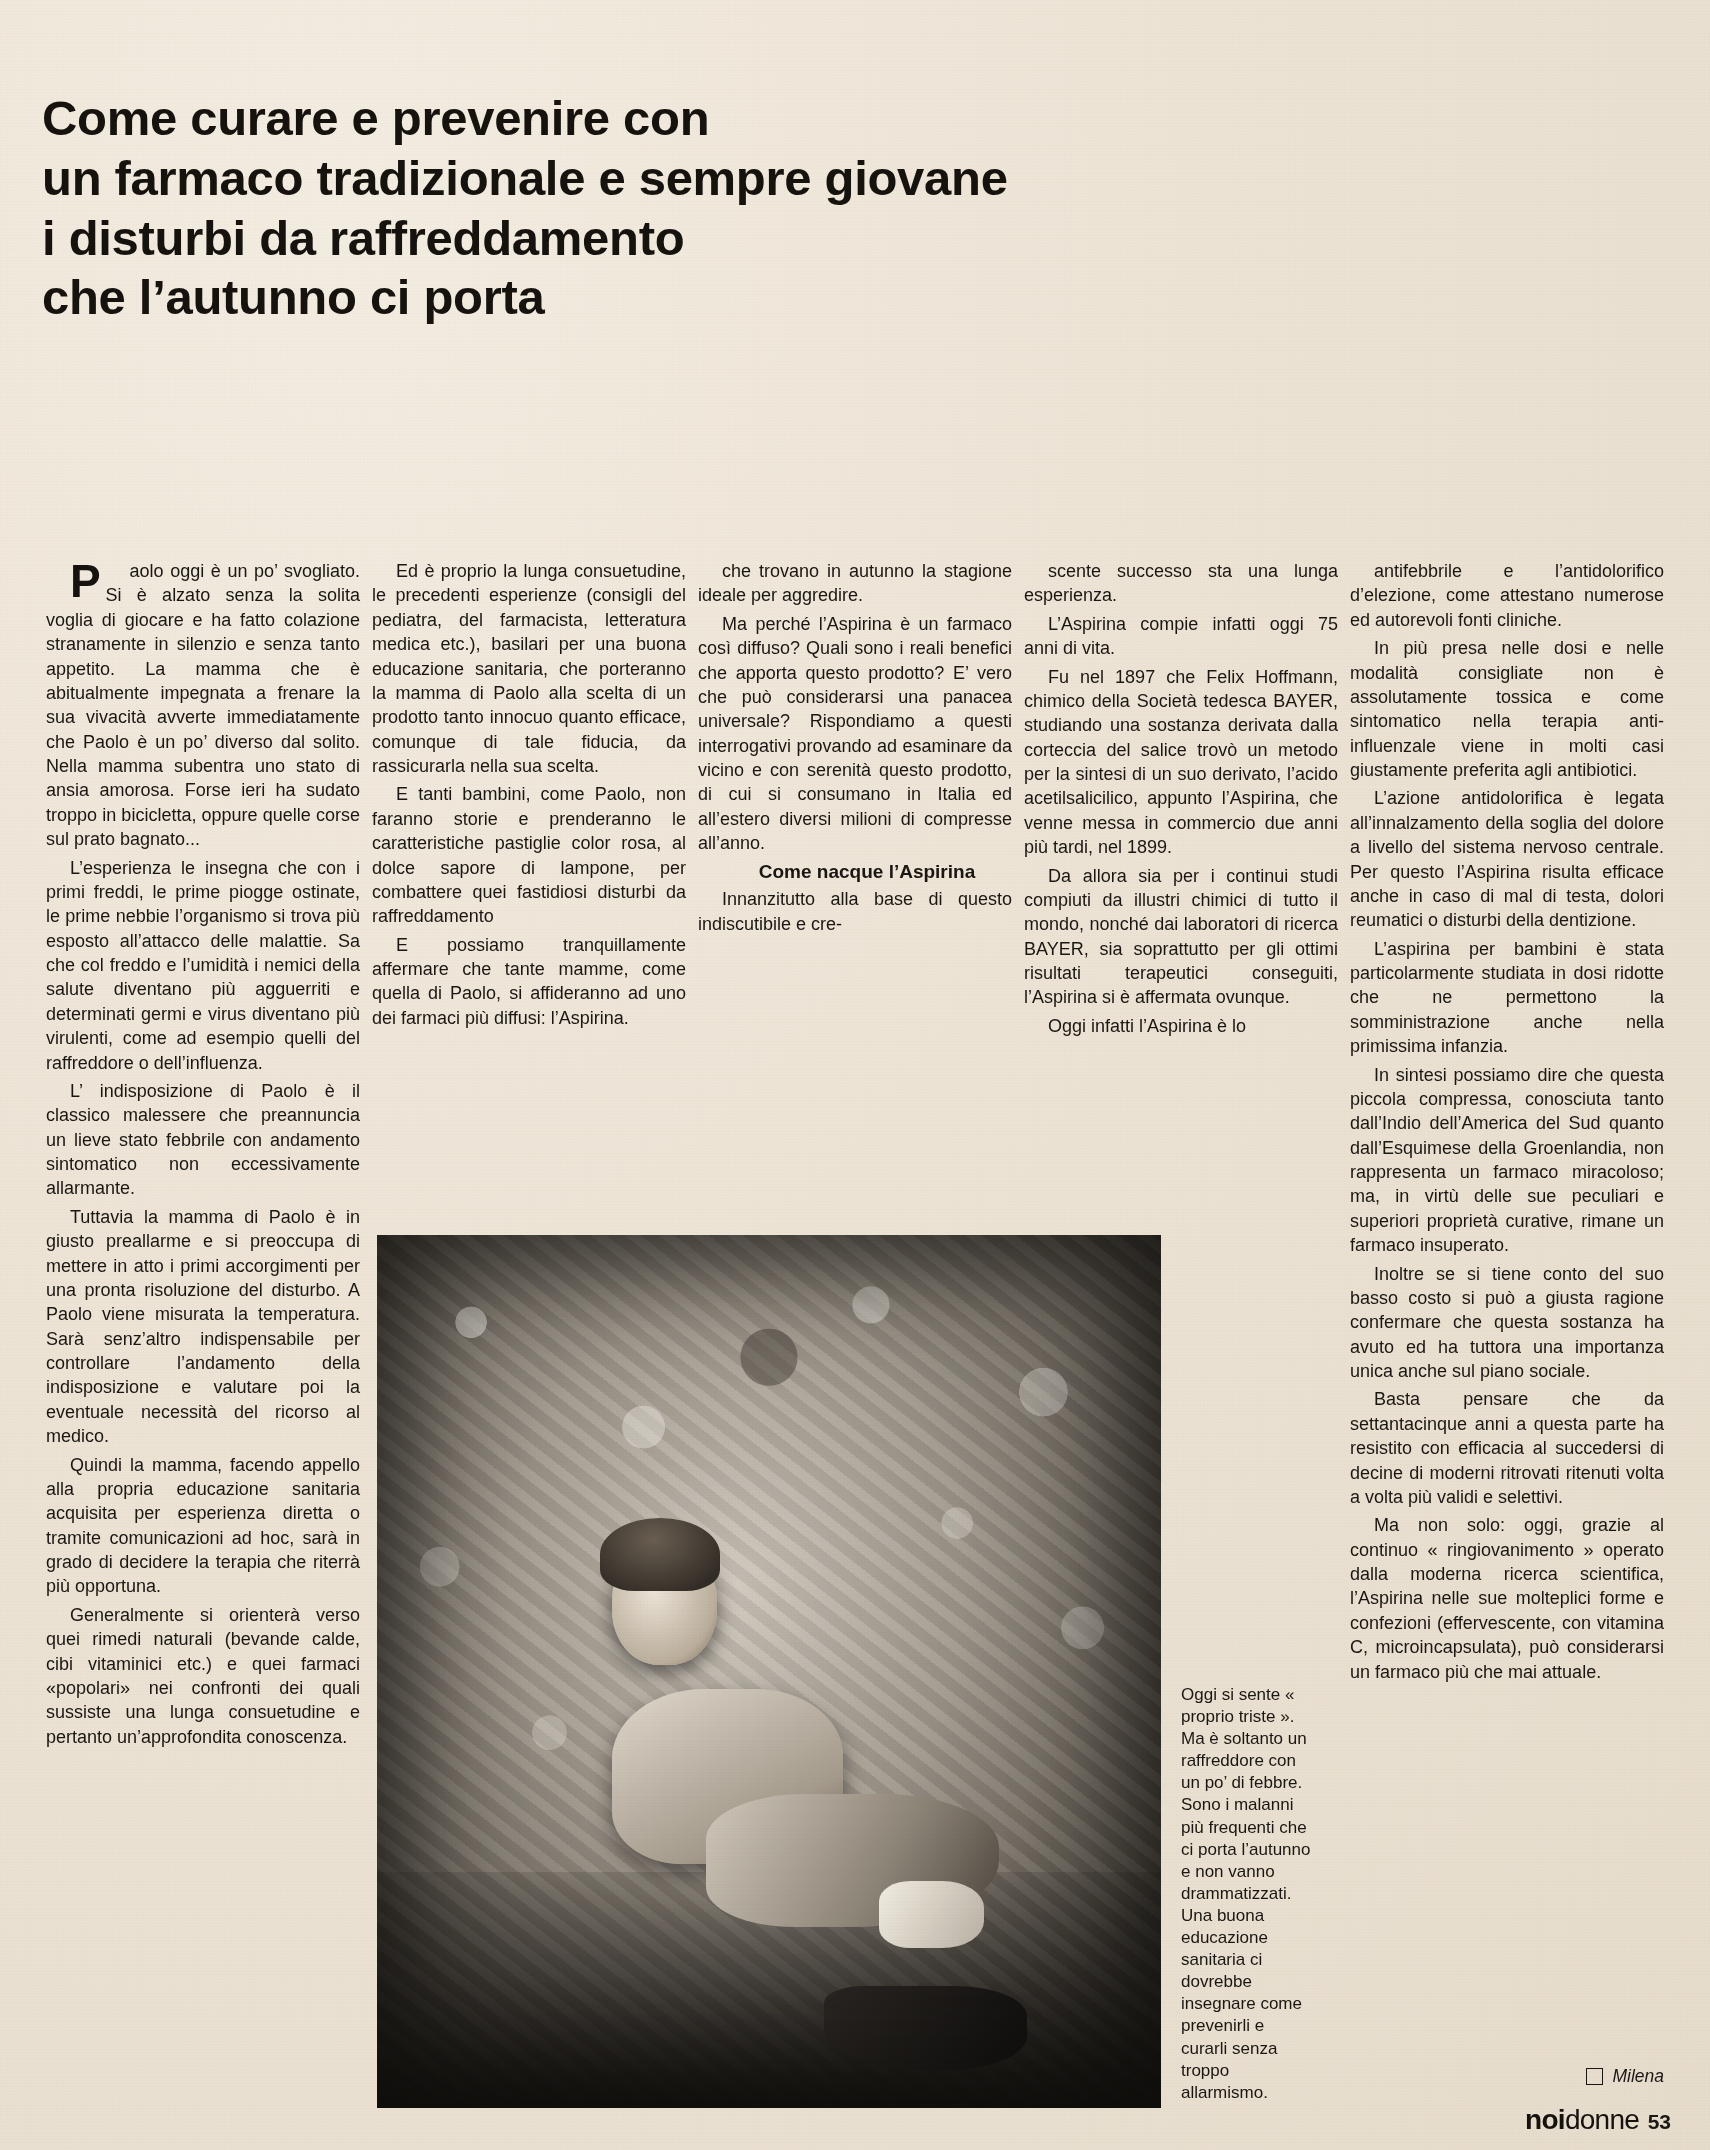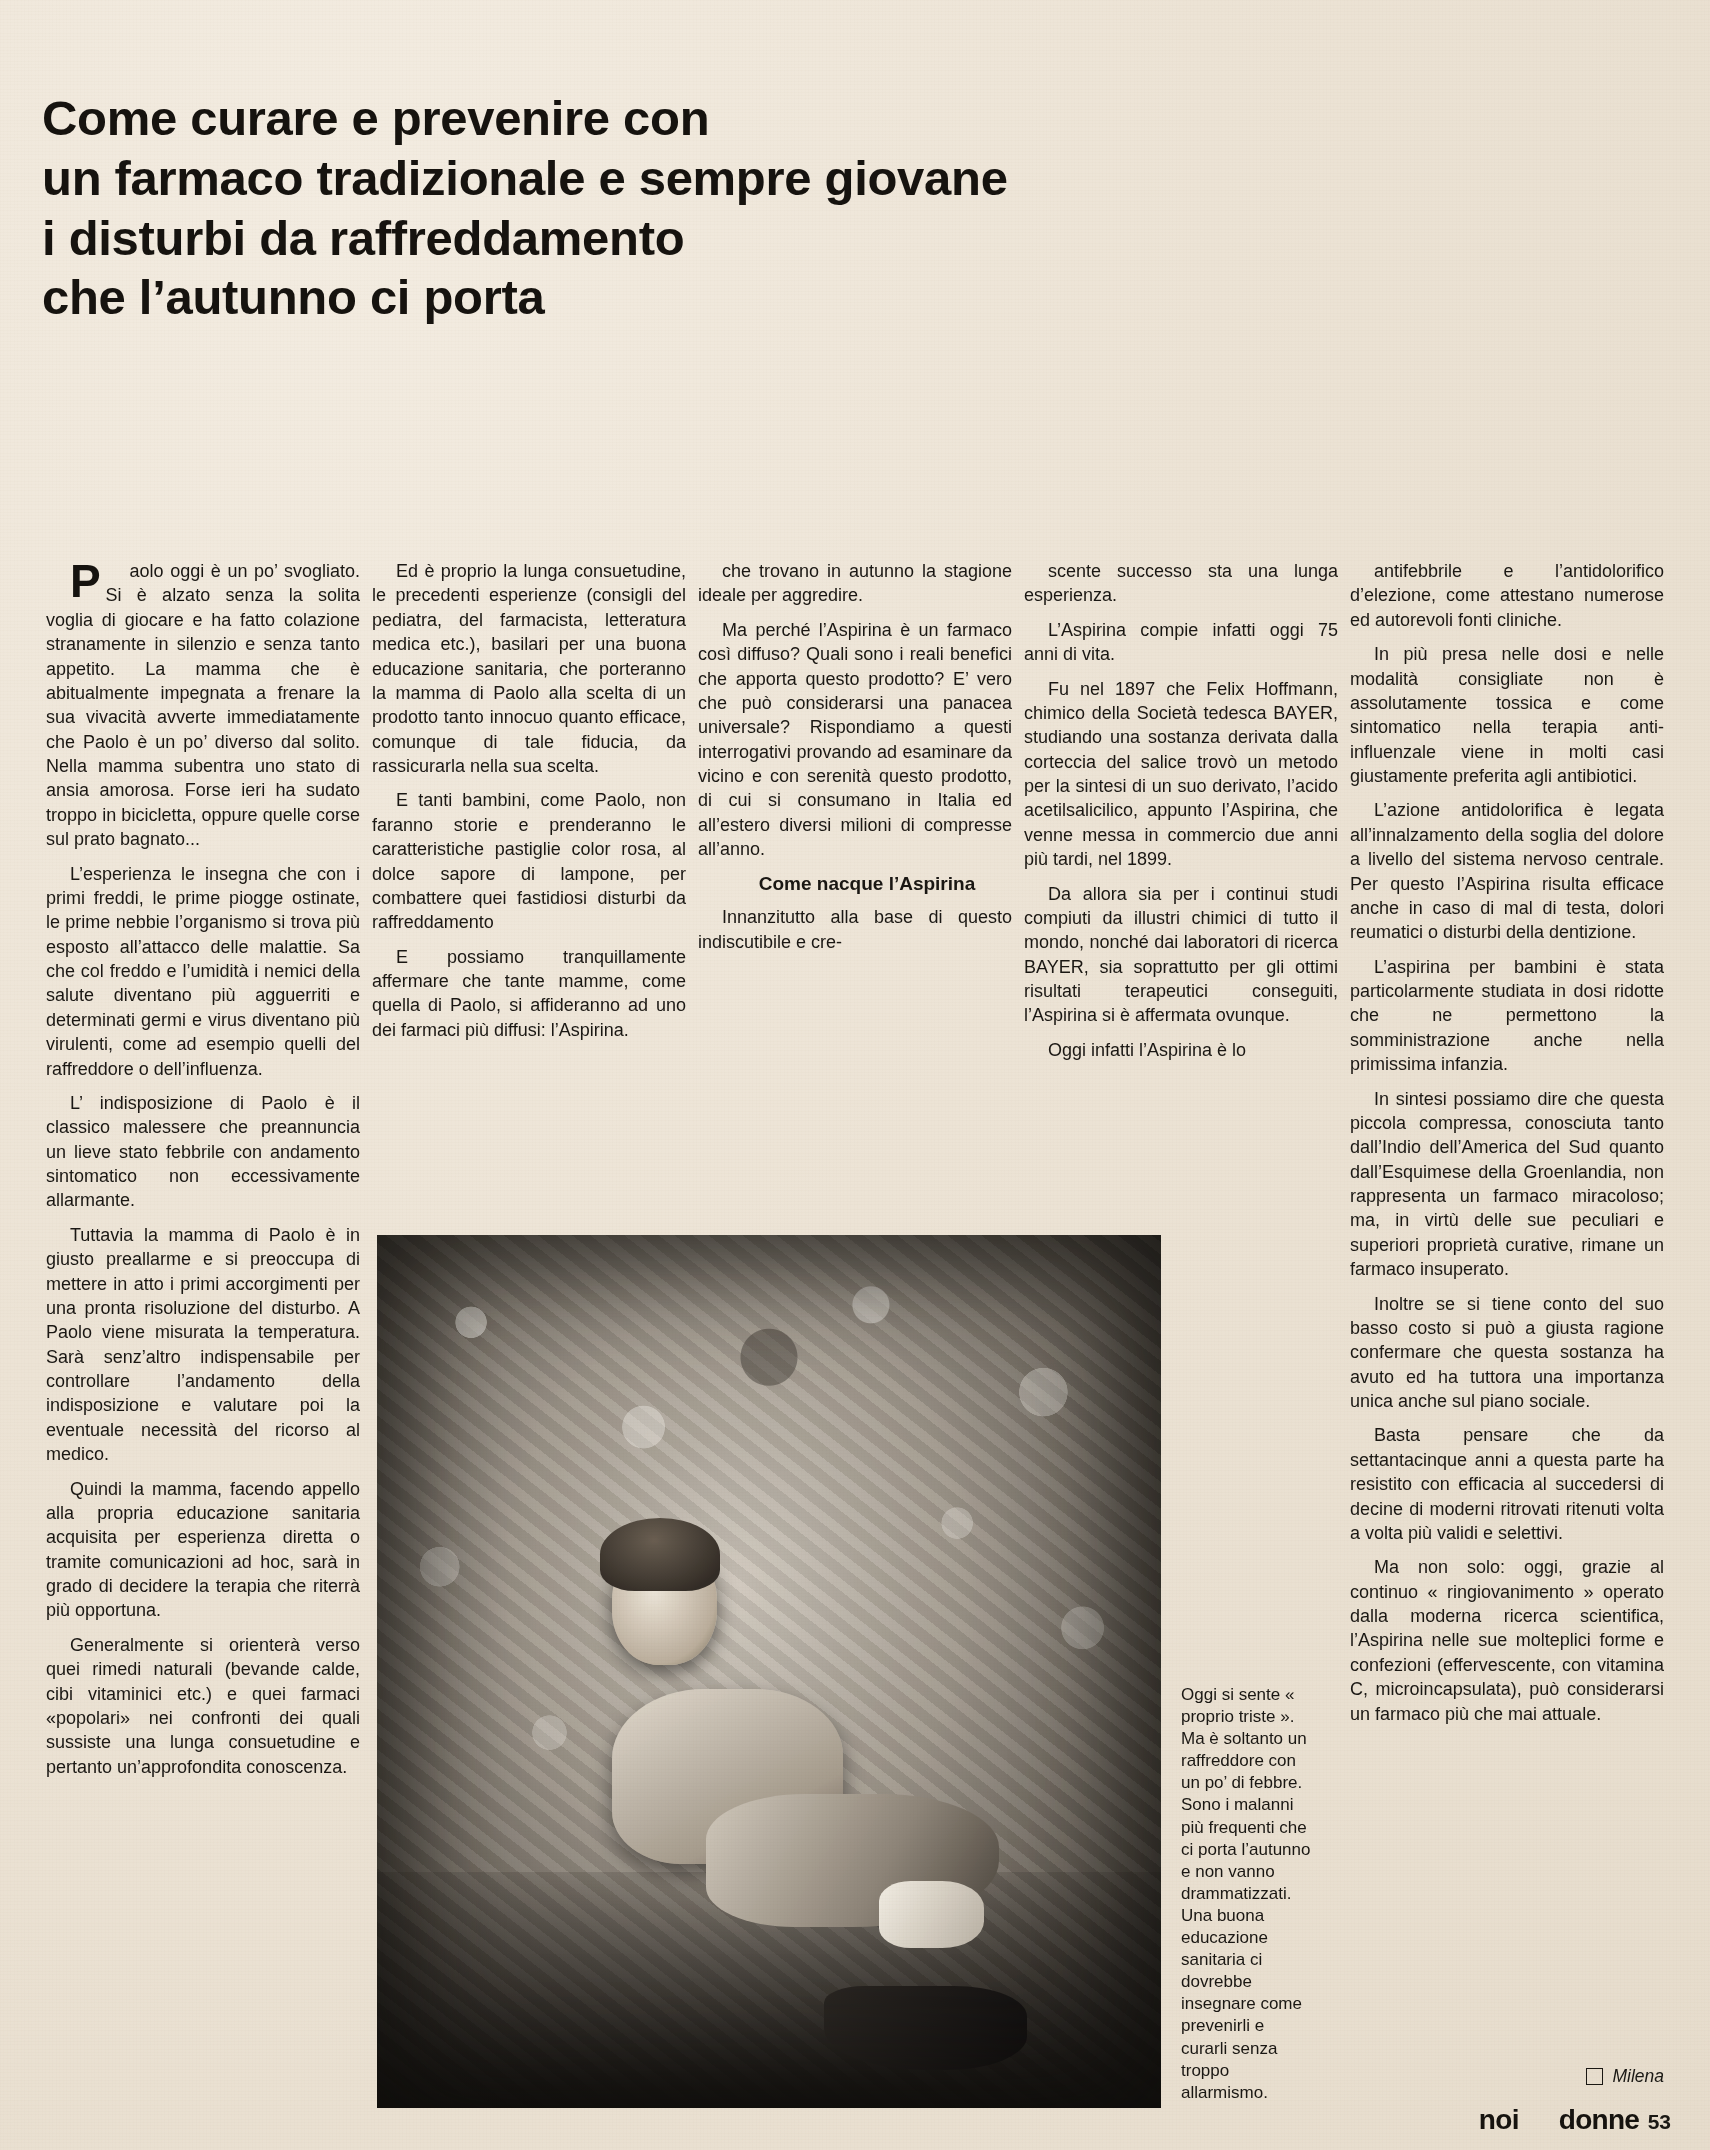--- a/index.html
+++ b/index.html
@@ -63,21 +63,21 @@
     margin-right: 12px;
     font-size: 18px;
     line-height: 1.355;
     text-align: justify;
     text-justify: inter-word;
     hyphens: manual;
     color: #1a1713;
   }
   .col:last-child { margin-right: 0; }
   .col p { margin: 0 0 0 0; text-indent: 24px; }
-  .col p + p { margin-top: 10px; }
+  .col p + p { margin-top: 4px; }
 
   .dropcap-p { text-indent: 0; position: relative; min-height: 46px; }
   .dropcap {
     float: left;
     font-size: 46px;
     line-height: 0.86;
     font-weight: bold;
     padding: 2.8px 4.9px 0 0;
     color: #16130f;
   }
@@ -202,21 +202,21 @@
     display: flex;
     align-items: baseline;
     gap: 8.4px;
   }
   .folio-logo {
     font-weight: bold;
     font-size: 28px;
     letter-spacing: -0.7px;
     color: #16130f;
   }
-  .folio-logo .thin { font-weight: bold; padding-left: 40px; }
+  .folio-logo .thin { font-weight: normal; }
   .folio-num { font-size: 21px; font-weight: bold; }
 </style>
 </head>
 <body>
 
 <div class="page">
 
   <div class="headline">
     <span class="hl-line">Come curare e prevenire con</span>
     <span class="hl-line">un farmaco tradizionale e sempre giovane</span>

